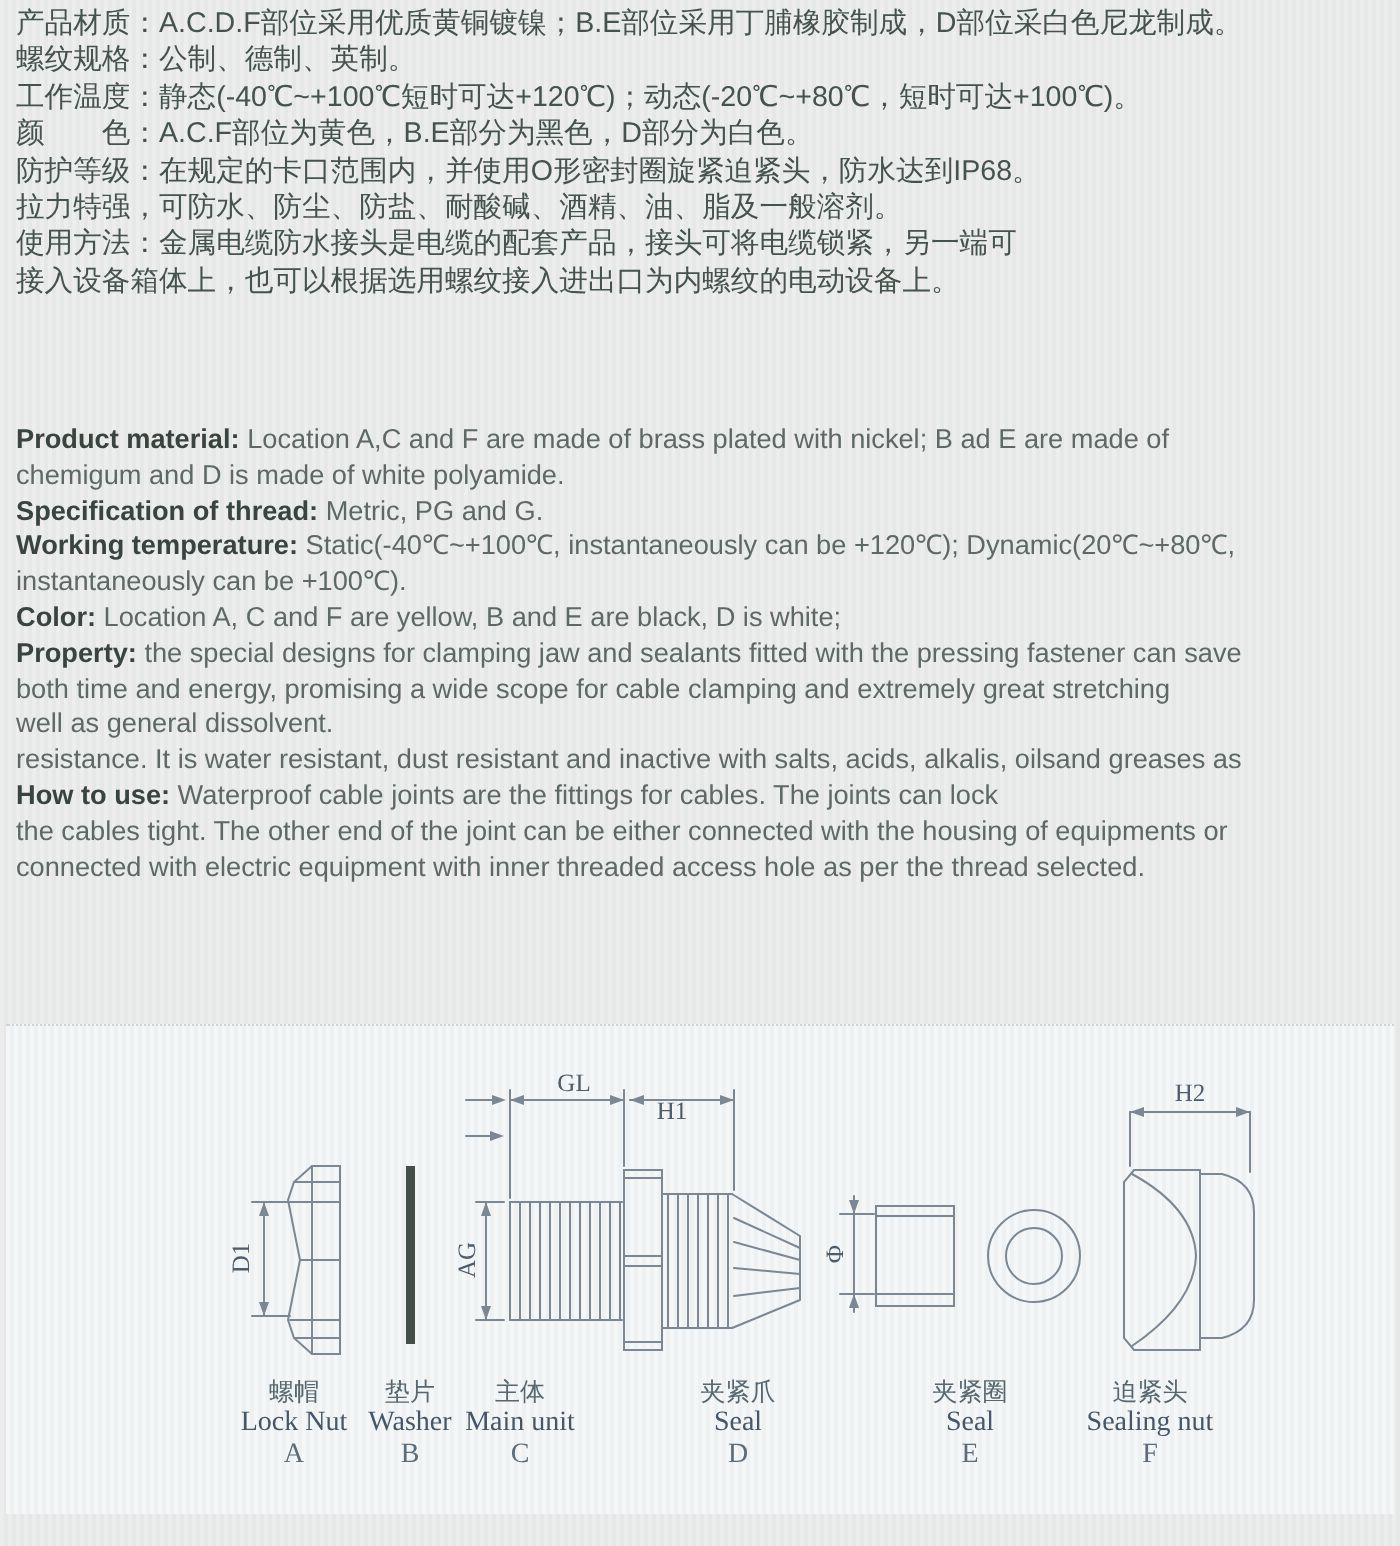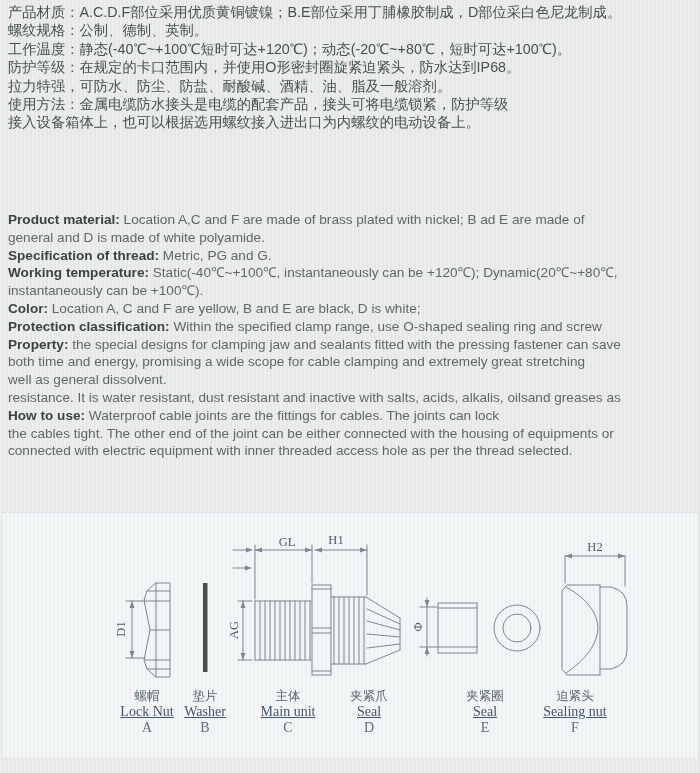--- a/index.html
+++ b/index.html
@@ -25,46 +25,46 @@
   }
   svg.draw{position:absolute;left:0;top:0;width:700px;height:773px;}
   
   .dim{
     position:absolute;transform:translate(-50%,-50%);
     font-family:"Liberation Serif",serif;font-size:12.5px;color:#4d5d6b;white-space:nowrap;
   }
   .dim.rot{transform:translate(-50%,-50%) rotate(-90deg);}
   .plabel{position:absolute;transform:translateX(-50%);text-align:center;white-space:nowrap;}
   .plabel .cn{font-size:12.5px;color:#56676f;line-height:15px;}
-  .plabel .en{font-family:"Liberation Serif",serif;font-size:14px;color:#45566a;line-height:16px;text-decoration:underline;}
+  .plabel .en{font-family:"Liberation Serif",serif;font-size:14px;color:#45566a;line-height:16px;}
   .plabel .lt{font-family:"Liberation Serif",serif;font-size:14px;color:#5c6c7a;line-height:16px;}
 </style>
 </head>
 <body>
 
 <div class="page">
 
   <div class="cn-block">
     <div class="cn-line"><span>产品材质：</span><span>A.C.D.F部位采用优质黄铜镀镍；B.E部位采用丁脯橡胶制成，D部位采白色尼龙制成。</span></div>
     <div class="cn-line"><span>螺纹规格：</span><span>公制、德制、英制。</span></div>
     <div class="cn-line"><span>工作温度：</span><span>静态(-40℃~+100℃短时可达+120℃)；动态(-20℃~+80℃，短时可达+100℃)。</span></div>
+    <div class="cn-line"><span>颜　　色：</span><span>A.C.F部位为黄色，B.E部分为黑色，D部分为白色。</span></div>
     <div class="cn-line"><span>防护等级：</span><span>在规定的卡口范围内，并使用O形密封圈旋紧迫紧头，防水达到IP68。</span></div>
     <div class="cn-line"><span>拉力特强，可防水、防尘、防盐、耐酸碱、酒精、油、脂及一般溶剂。</span></div>
-    <div class="cn-line"><span>使用方法：</span><span>金属电缆防水接头是电缆的配套产品，接头可将电缆锁紧，防护等级</span></div>
+    <div class="cn-line"><span>使用方法：</span><span>金属电缆防水接头是电缆的配套产品，接头可将电缆锁紧，另一端可</span></div>
     <div class="cn-line"><span>接入设备箱体上，也可以根据选用螺纹接入进出口为内螺纹的电动设备上。</span></div>
   </div>
 
   <div class="en-block">
     <div class="en-line"><b>Product material:</b><span> Location A,C  and F are made of brass plated with nickel; B ad E are made of</span></div>
-    <div class="en-line"><span>general and D is made of white polyamide.</span></div>
+    <div class="en-line"><span>chemigum and D is made of white polyamide.</span></div>
     <div class="en-line"><b>Specification of thread:</b><span> Metric, PG and G.</span></div>
     <div class="en-line"><b>Working temperature:</b><span> Static(-40℃~+100℃, instantaneously can be +120℃); Dynamic(20℃~+80℃,</span></div>
     <div class="en-line"><span>instantaneously can be +100℃).</span></div>
     <div class="en-line"><b>Color:</b><span> Location A, C and F are yellow, B and E are black, D is white;</span></div>
-    <div class="en-line"><b>Protection classification:</b><span> Within the specified clamp range, use O-shaped sealing ring and screw</span></div>
     <div class="en-line"><b>Property:</b><span> the special designs for clamping jaw and sealants fitted with the pressing fastener can save</span></div>
     <div class="en-line"><span>both time and energy, promising a wide scope for cable clamping and extremely great stretching</span></div>
     <div class="en-line"><span>well as general dissolvent.</span></div>
     <div class="en-line"><span>resistance. It is water resistant, dust resistant and inactive with salts, acids, alkalis, oilsand greases as</span></div>
     <div class="en-line"><b>How  to use:</b><span> Waterproof cable joints are the fittings for cables. The joints can lock</span></div>
     <div class="en-line"><span>the cables tight. The other end of the joint can be either connected with the housing of equipments or</span></div>
     <div class="en-line"><span>connected with electric equipment with inner threaded access hole as per the thread selected.</span></div>
   </div>
 
   <div class="panel"></div>
@@ -149,37 +149,37 @@
 
     <g>
       <path d="M600,585 H567 L562,591 V669 L567,675 H600"></path>
       <path d="M600,585 V675"></path>
       <path d="M566,587 Q597,604 598,628 Q597,652 566,673"></path>
       <path d="M600,587 L611,587 Q627,591 627,606 L627,650 Q627,665 611,669 L600,669"></path>
     </g>
   </svg>
 
   <div class="dim" style="left:287px;top:542px;">GL</div>
-  <div class="dim" style="left:336px;top:540px;">H1</div>
+  <div class="dim" style="left:336px;top:556px;">H1</div>
   <div class="dim" style="left:595px;top:547px;">H2</div>
   <div class="dim rot" style="left:121px;top:629px;">D1</div>
   <div class="dim rot" style="left:234px;top:630px;">AG</div>
   <div class="dim rot" style="left:418px;top:627px;">Φ</div>
 
   <div class="plabel" style="left:147px;top:689px;">
     <div class="cn">螺帽</div>
     <div class="en">Lock Nut</div>
     <div class="lt">A</div>
   </div>
   <div class="plabel" style="left:205px;top:689px;">
     <div class="cn">垫片</div>
     <div class="en">Washer</div>
     <div class="lt">B</div>
   </div>
-  <div class="plabel" style="left:288px;top:689px;">
+  <div class="plabel" style="left:260px;top:689px;">
     <div class="cn">主体</div>
     <div class="en">Main unit</div>
     <div class="lt">C</div>
   </div>
   <div class="plabel" style="left:369px;top:689px;">
     <div class="cn">夹紧爪</div>
     <div class="en">Seal</div>
     <div class="lt">D</div>
   </div>
   <div class="plabel" style="left:485px;top:689px;">

